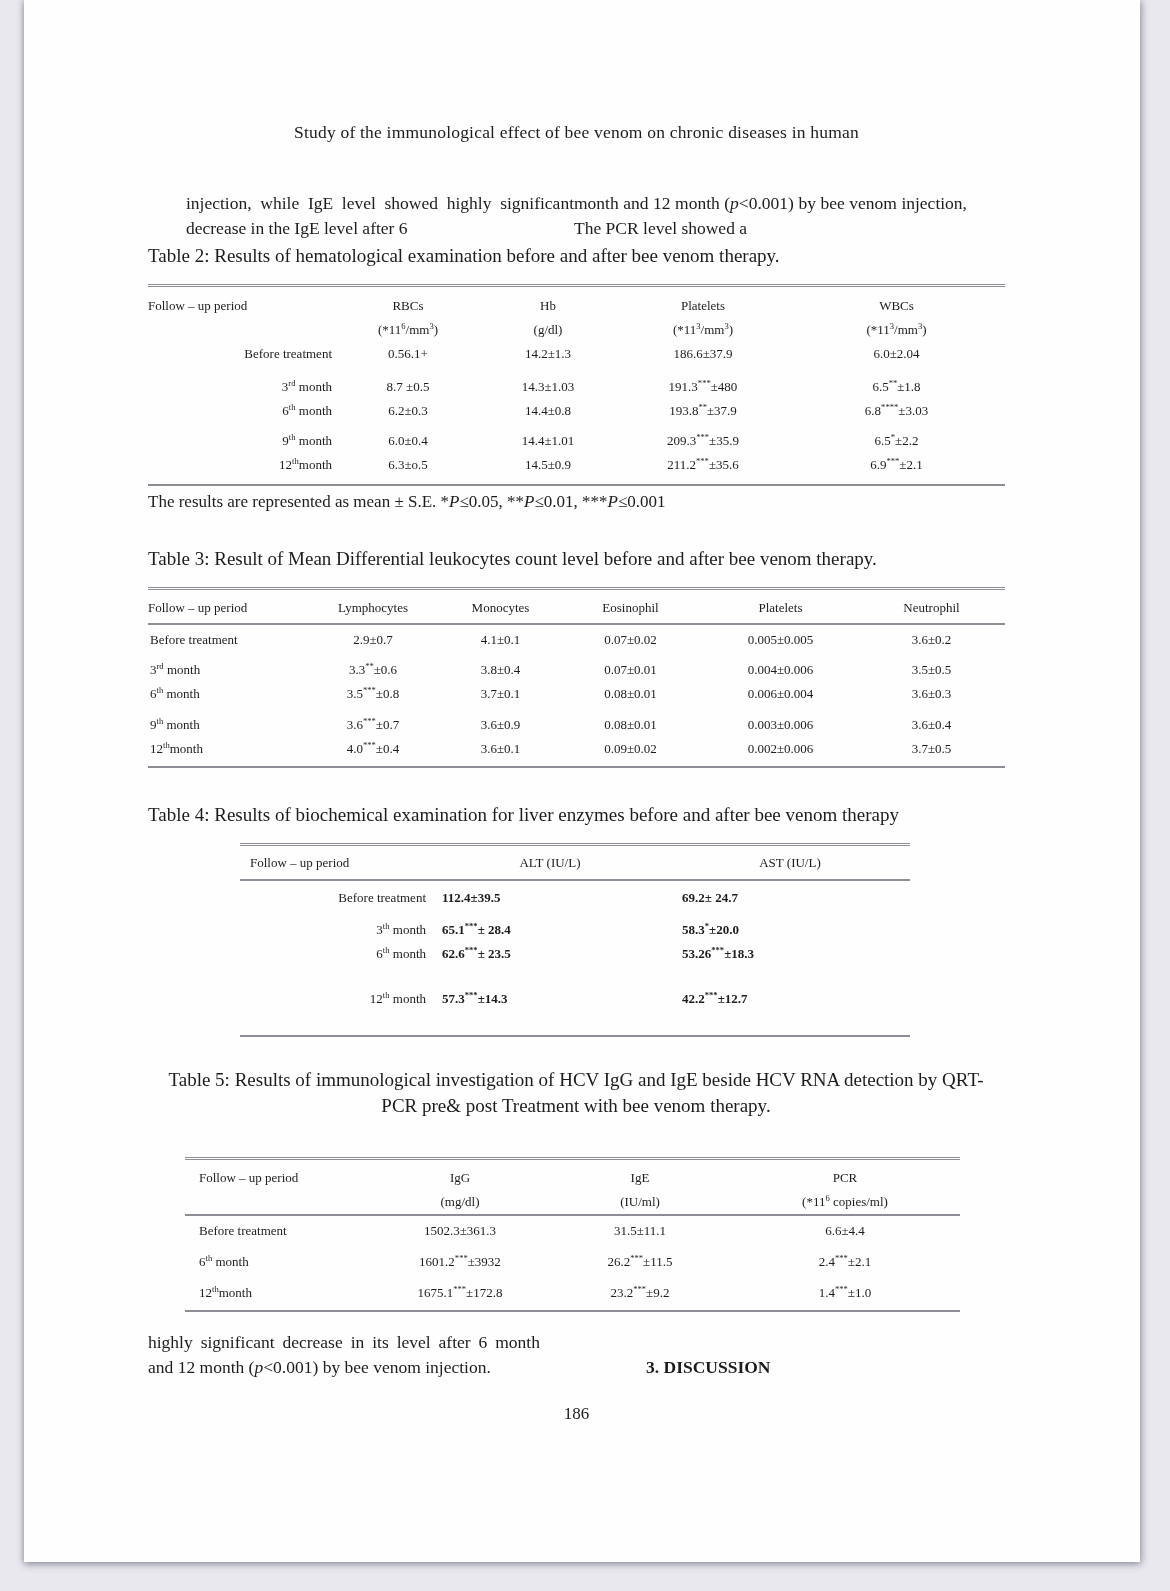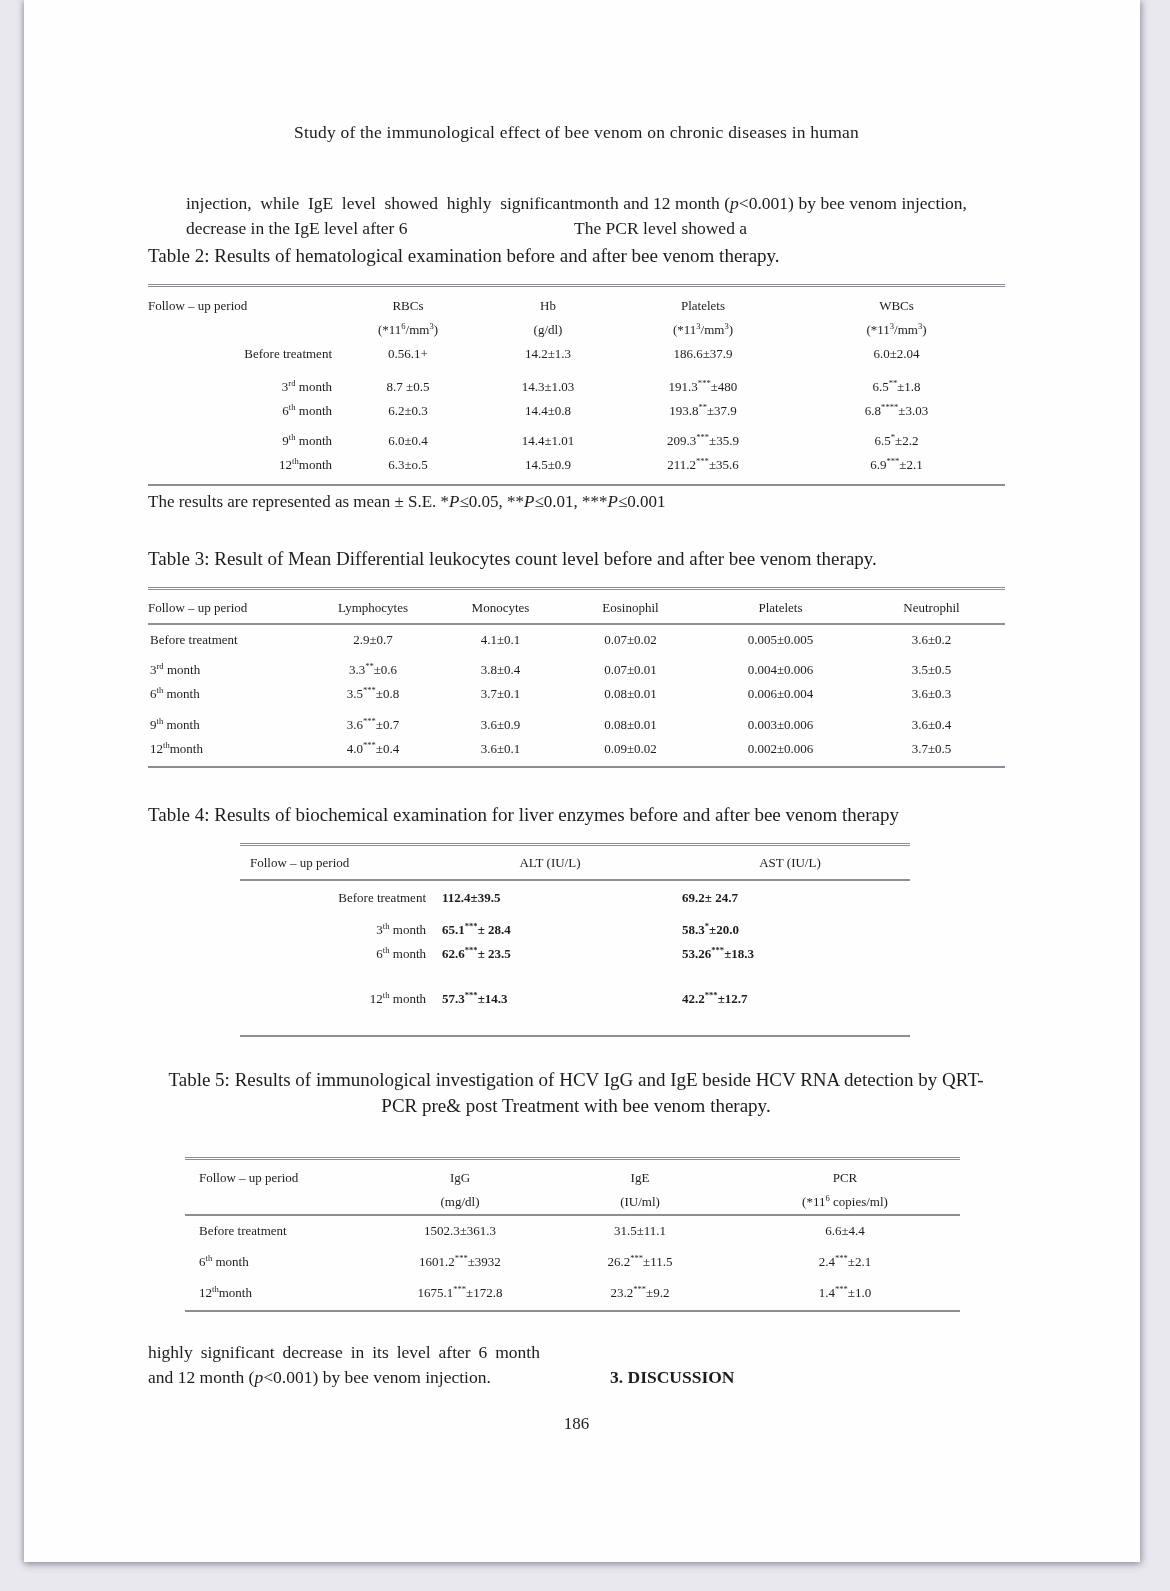--- a/index.html
+++ b/index.html
@@ -75,21 +75,21 @@
 
   
   .t5{width:775px;margin-left:37px;margin-top:38px;}
   .t5 thead tr{border-bottom:2px solid #8d8d96;}
   .t5 thead th{padding-top:6px;}
   .t5 tbody td.c1{text-align:left;padding-left:14px;}
   .t5 tbody tr.first td{padding-top:3px;}
   .t5 tbody tr.gap-a td{padding-top:7px;}
   .t5 tbody tr.last td{padding-bottom:5px;}
 
-  .closing{display:flex;margin-top:28px;}
+  .closing{display:flex;margin-top:18px;gap:36px;}
   .closing-par{width:392px;margin:0;text-align:justify;font-size:17.5px;line-height:25px;}
   .discussion{margin-left:70px;padding-top:27px;font-weight:bold;font-size:17.5px;}
 
   .pageno{margin-top:24px;text-align:center;font-size:17px;}
 </style>
 </head>
 <body>
 
 <div class="canvas">
   <div class="page">

